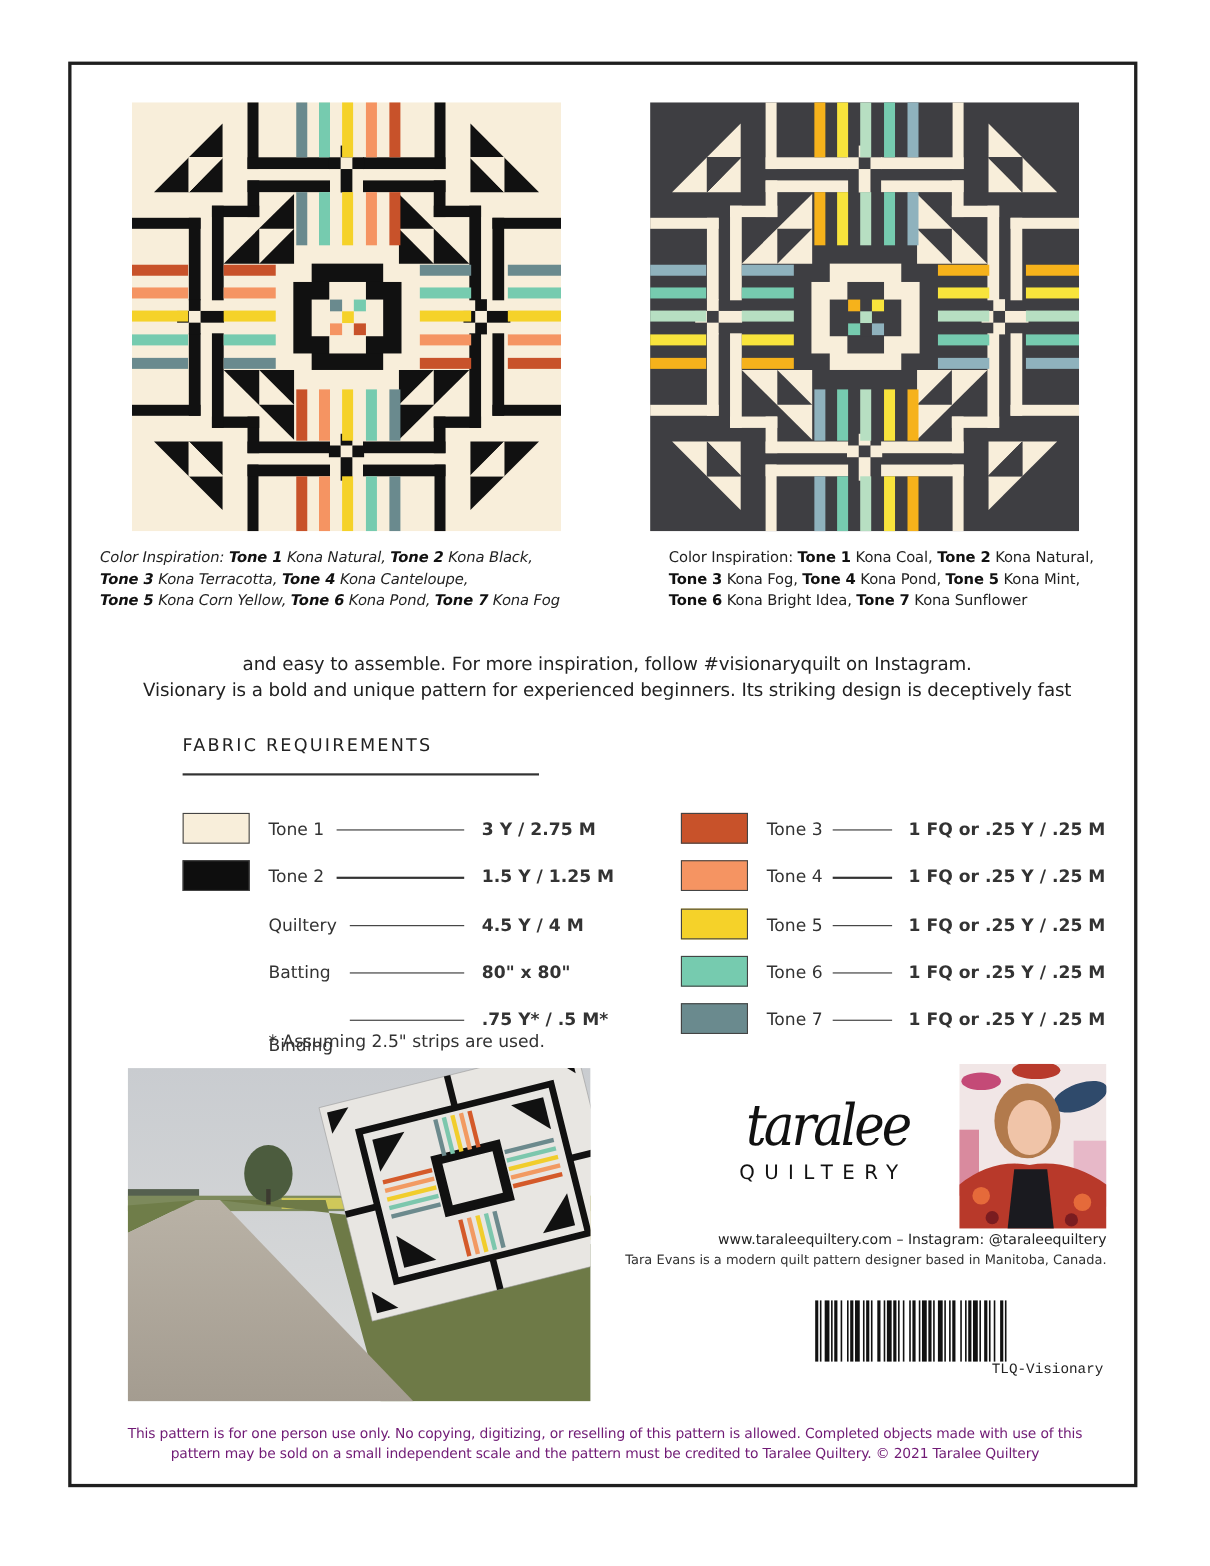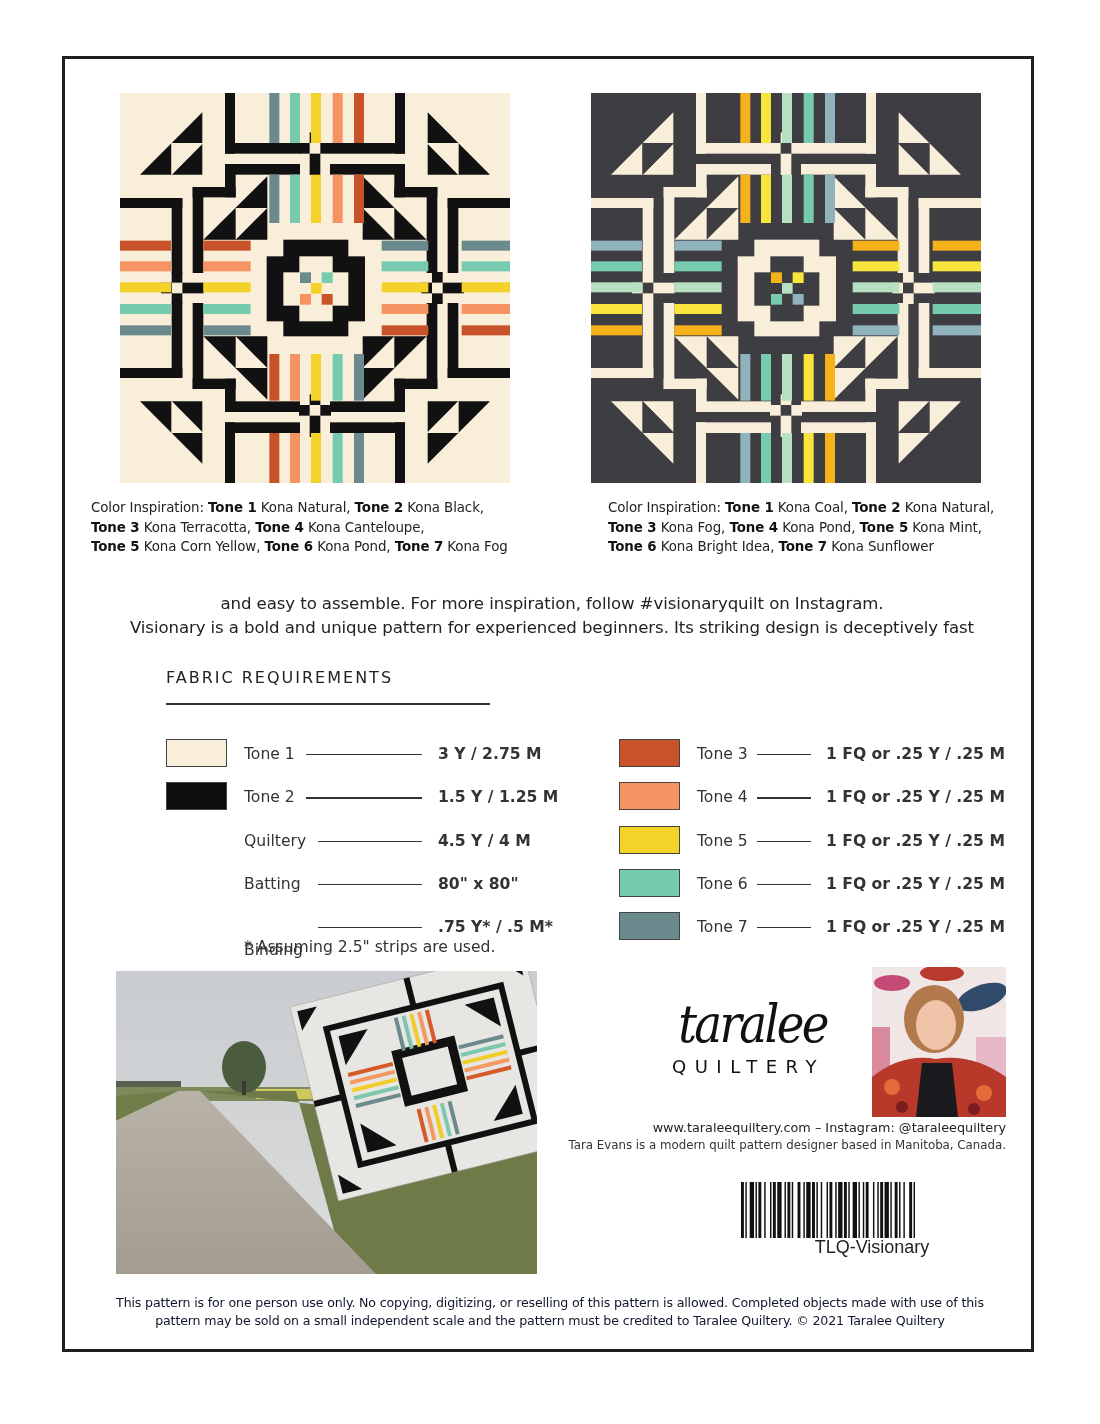--- a/index.html
+++ b/index.html
@@ -4,42 +4,42 @@
 <style>
   html,body{margin:0;padding:0;background:#ffffff;}
   body{width:1100px;height:1424px;position:relative;font-family:"DejaVu Sans",sans-serif;color:#1d1d1b;overflow:hidden;}
   .page-frame{position:absolute;left:62px;top:56px;width:972px;height:1296px;border:3px solid #1f1f1f;box-sizing:border-box;}
   .quilt{position:absolute;width:390px;height:390px;}
   .quilt svg{display:block;width:390px;height:390px;}
   #quilt-light{left:120px;top:93px;}
   #quilt-dark{left:591px;top:93px;}
   .caption{position:absolute;font-size:13.4px;line-height:19.5px;color:#222;letter-spacing:-0.1px;}
   .caption b{font-weight:bold;color:#111;}
-  #caption-light{left:91px;top:498px;width:460px;}
+  #caption-light{left:91px;top:498px;width:460px;font-style:italic;}
   #caption-dark{left:608px;top:498px;width:420px;}
   .intro{position:absolute;left:90px;top:592px;width:924px;text-align:center;font-size:16.6px;line-height:24px;color:#222;letter-spacing:-0.1px;}
   .fabric-title{position:absolute;left:166px;top:668px;font-size:16px;letter-spacing:2px;color:#222;}
   .fabric-rule{position:absolute;left:166px;top:703px;width:324px;height:1.5px;background:#333;}
   .req-row{position:absolute;height:30px;display:flex;align-items:center;font-size:15.6px;color:#333;}
   .swatch{position:absolute;width:61px;height:28px;box-sizing:border-box;border:1px solid #444;}
   .req-label{position:absolute;white-space:nowrap;}
   .req-line{position:absolute;height:1.3px;background:#333;}
   .req-value{position:absolute;white-space:nowrap;font-weight:bold;}
   .footnote{position:absolute;left:244px;top:938px;font-size:15.6px;color:#333;}
   .photo{position:absolute;left:116px;top:971px;width:421px;height:303px;overflow:hidden;}
   .photo svg{display:block;}
   .logo{position:absolute;left:660px;top:1000px;width:190px;height:80px;}
   .logo-script{position:absolute;left:10px;top:-6px;font-family:"DejaVu Serif",serif;font-style:italic;font-size:52px;color:#111;letter-spacing:-3px;transform:scaleX(0.9);}
   .logo-sub{position:absolute;left:12px;top:56px;font-size:18px;letter-spacing:8.5px;color:#111;}
   .portrait{position:absolute;left:872px;top:967px;width:134px;height:150px;overflow:hidden;}
   .contact{position:absolute;right:94px;top:1118px;text-align:right;font-size:12.8px;line-height:20px;color:#222;}
   .bio{position:absolute;right:94px;top:1138px;text-align:right;font-size:11.8px;color:#333;}
   .barcode{position:absolute;left:741px;top:1182px;width:262px;height:56px;}
-  .barcode-label{position:absolute;left:741px;top:1237px;width:262px;text-align:center;font-family:Liberation Sans, sans-serif;font-size:18px;color:#222;}
-  .legal{position:absolute;left:90px;top:1294px;width:920px;text-align:center;font-size:12.6px;line-height:17.5px;color:#0f172a;letter-spacing:-0.15px;}
+  .barcode-label{position:absolute;left:741px;top:1237px;width:262px;text-align:right;font-family:Liberation Mono, monospace;font-size:13px;color:#222;}
+  .legal{position:absolute;left:90px;top:1294px;width:920px;text-align:center;font-size:12.6px;line-height:17.5px;color:#701a75;letter-spacing:-0.15px;}
 </style>
 </head>
 <body>
 
 <div class="page-frame"></div>
 
 <div class="quilt" id="quilt-light">
     <svg viewBox="0 0 1170 1170">
       <rect x="0" y="0" width="1170" height="1170" fill="#F8EEDA"></rect>
       <rect x="315" y="0" width="30" height="182" fill="#111111"></rect>

